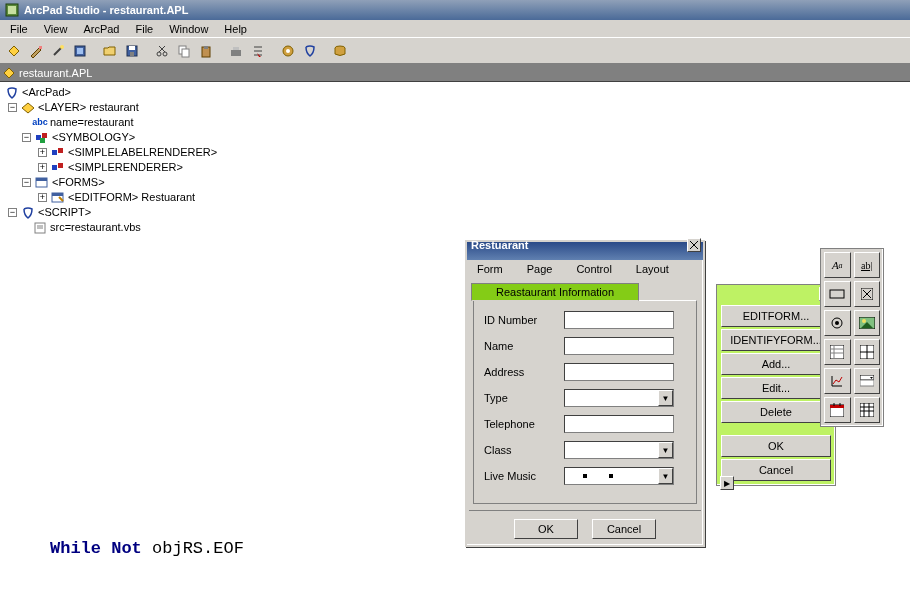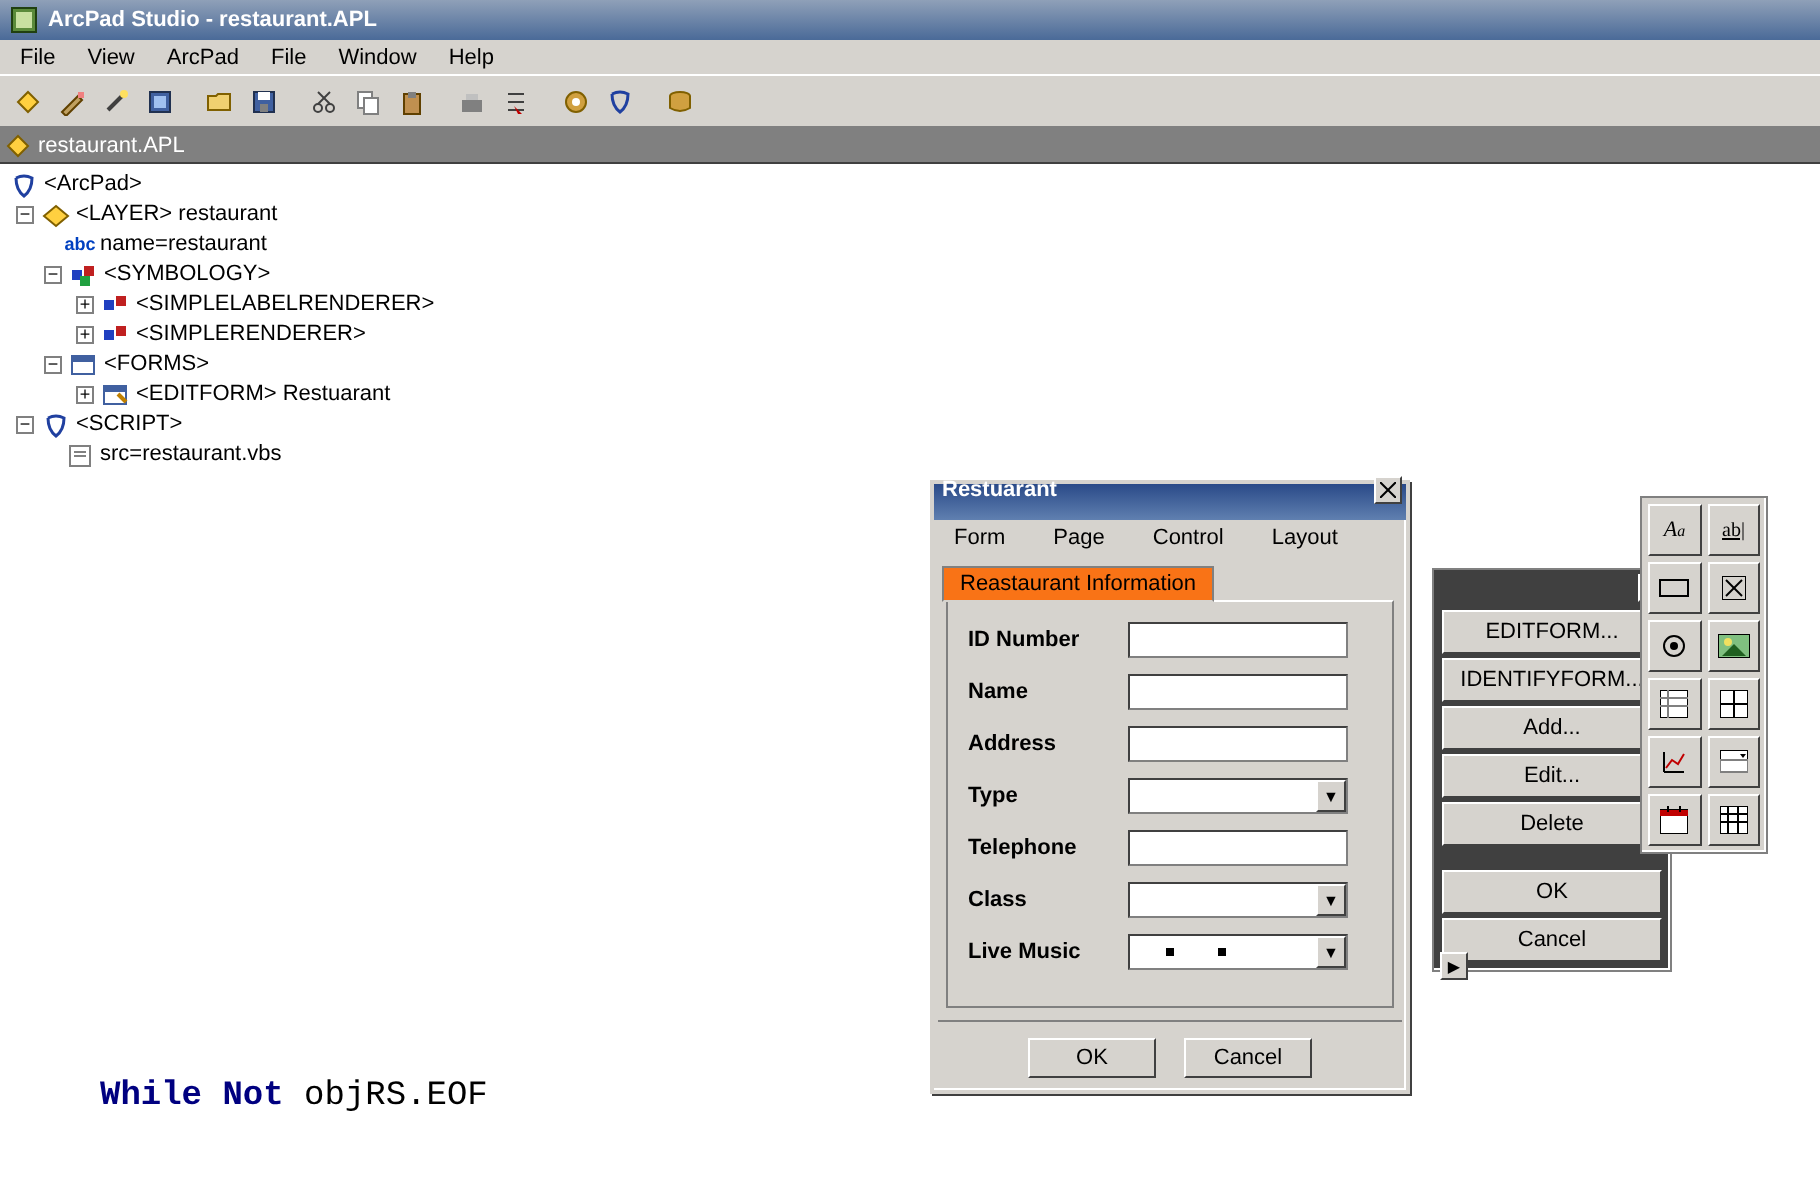--- a/index.html
+++ b/index.html
@@ -116,31 +116,31 @@
     display:inline-flex;align-items:center;justify-content:center;cursor:default;
   }
   .wmenu {
     height:18px; display:flex;align-items:center;gap:12px;padding:0 4px;
   }
   .wmenu span { padding:1px 6px;}
   .tabstrip {
     display:flex; padding:4px 4px 0 4px;
   }
   .tab {
-    background:#f97316;
+    background:#84cc16;
     border:1px solid #808080;border-bottom:1px solid #d6d3ce;
-    padding:2px 8px; position:relative; top:1px;
+    padding:2px 24px; position:relative; top:1px;
   }
   .tabbody {
     margin:0 6px 6px 6px; padding:10px;
     border:1px solid #808080;
     background:#d6d3ce;
     border-top:1px solid #fff;
   }
-  .frow { display:flex; align-items:center; margin-bottom:8px;font-weight:bold;}
+  .frow { display:flex; align-items:center; margin-bottom:8px;}
   .flabel { width:80px;}
   .ftxt {
     width:110px;height:18px;background:#fff;border:1px solid #808080;
     border-top-color:#404040;border-left-color:#404040;
   }
   .fsel {
     width:110px;height:18px;background:#fff;border:1px solid #808080;
     border-top-color:#404040;border-left-color:#404040;
     display:flex; justify-content:flex-end;padding:0;
   }
@@ -151,21 +151,21 @@
   }
   .dlgbtns { display:flex; justify-content:center; gap:14px; padding:8px 0 6px;}
   .dlgbtn {
     width:64px;height:20px;background:#d6d3ce;border:1px solid #fff;
     border-right-color:#404040;border-bottom-color:#404040;
     display:inline-flex;align-items:center;justify-content:center;cursor:default;
   }
 
   .sidepane {
     position:absolute; left:716px; top:284px; width:120px;
-    background:#404040; border:1px solid #808080; box-shadow: -1px -1px 0 #fff inset;
+    background:#bef264; border:1px solid #808080; box-shadow: -1px -1px 0 #fff inset;
     padding-bottom:2px;
   }
   .sidepane .closebtn { position:absolute; right:2px; top:2px;}
   .sidebtn {
     margin:2px 4px; height:22px;
     border:1px solid #fff;border-right-color:#404040;border-bottom-color:#404040;
     display:flex;align-items:center;justify-content:center;cursor:default;
     background:#d6d3ce;
   }
   .sidepane .spacer {height:18px;}

